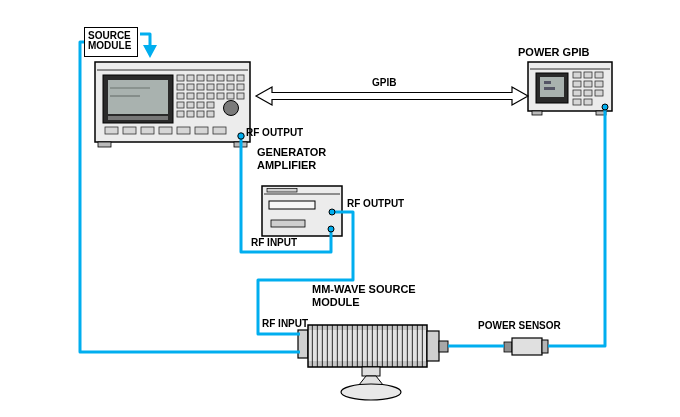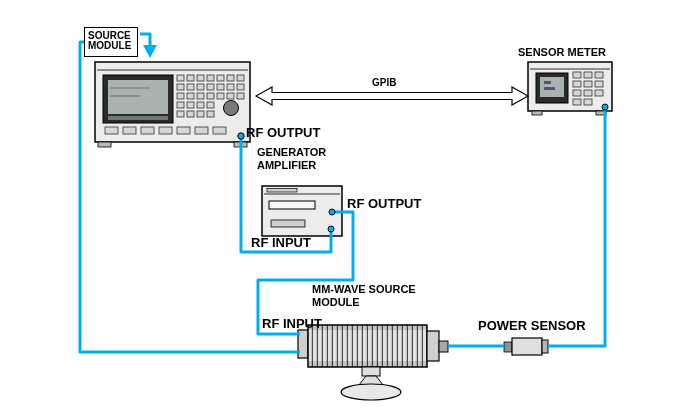--- a/index.html
+++ b/index.html
@@ -1,21 +1,21 @@
 <!DOCTYPE html>
 <html style="--cable: #00aeef;"><head>
 <meta charset="utf-8">
 <style>
   html,body{margin:0;padding:0;background:#fff;}
   .stage{position:relative;width:680px;height:417px;background:#ffffff;
          font-family:"Liberation Sans",sans-serif;overflow:hidden;}
   .stage svg{position:absolute;left:0;top:0;}
   .lbl{position:absolute;color:#000;font-weight:700;white-space:pre-line;}
   .h{font-size:11px;line-height:13px;}
-  .s{font-size:13px;line-height:11px;}
+  .s{font-size:10px;line-height:11px;}
   .c{}
   .box{position:absolute;box-sizing:border-box;border:1.5px solid #000;background:#fff;
        font-size:10px;font-weight:700;line-height:10px;padding:3px 2px 0 3px;
        white-space:pre-line;color:#000;}
   .cable{fill:none;stroke:var(--cable,#00aeef);stroke-width:3;stroke-linejoin:round;}
   .cablefill{fill:var(--cable,#00aeef);stroke:none;}
   .port{fill:var(--cable,#00aeef);stroke:#000;stroke-width:1;}
   .btn{fill:#d6d6d6;stroke:#333;stroke-width:0.8;}
   .panel{fill:#ececec;stroke:#000;stroke-width:1.5;}
 </style>
@@ -154,21 +154,21 @@
     <circle class="port" cx="241" cy="136" r="3.2"></circle>
     <circle class="port" cx="332" cy="212" r="3"></circle>
     <circle class="port" cx="331" cy="229" r="3"></circle>
     <circle class="port" cx="605" cy="107" r="3"></circle>
   </svg>
 
   <div class="box" style="left:84px;top:27px;width:54px;height:30px;">SOURCE
 MODULE</div>
 
 
-  <div class="lbl h" style="left:518px;top:46px;">SENSOR METER</div>
+  <div class="lbl h" style="left:518px;top:46px;">POWER GPIB</div>
 
   <div class="lbl s c" style="left:372px;top:77px;width:40px;font-size:10px;">GPIB</div>
 
   <div class="lbl s" style="left:246px;top:127px;">RF OUTPUT</div>
 
   <div class="lbl h" style="left:257px;top:146px;">GENERATOR
 AMPLIFIER</div>
 
   <div class="lbl s" style="left:347px;top:198px;">RF OUTPUT</div>
 

